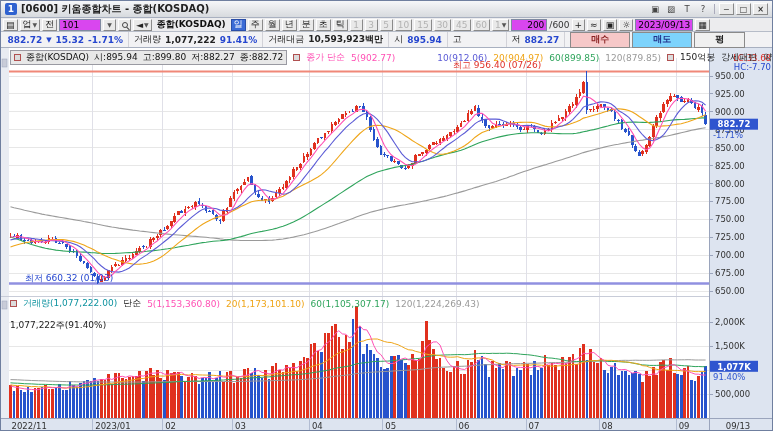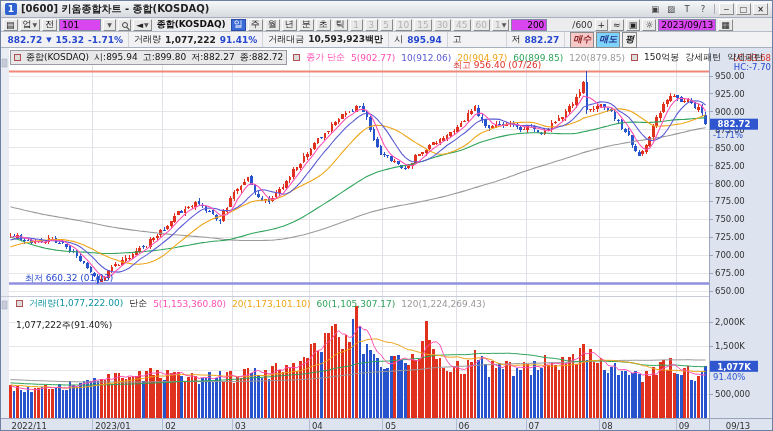--- a/index.html
+++ b/index.html
@@ -18,45 +18,45 @@
   
   .toolbar { height: 14px; background: #ececee; border-bottom: 1px solid #b6bcc8; display: flex; align-items: center; padding: 0 2px; gap: 2px; font-size: 9px; white-space: nowrap; }
   .tbtn { display: inline-flex; align-items: center; justify-content: center; height: 12px; min-width: 13px; padding: 0 2px; background: #e9e9e9; border: 1px solid; border-color: #fdfdfd #8a8a8a #8a8a8a #fdfdfd; font-size: 9px; color: #222; gap: 1px; }
   .tbtn.active { background: #3b6bd6; color: #fff; border-color: #2a4ea8; }
   .tbtn.disabled { color: #b2b2b2; }
   .tbtn .arr { font-size: 6px; color: #555; }
   .inputbox { background: #d946ef; border: 1px solid #7f8aa0; height: 12px; font-size: 9px; padding: 0 2px; display: inline-flex; align-items: center; }
   .symbol-label { font-weight: bold; padding: 0 3px; color: #111; }
   .mag { width: 6px; height: 6px; border: 1px solid #444; border-radius: 50%; position: relative; display: inline-block; }
   .mag::after { content: ""; position: absolute; width: 4px; height: 1px; background: #444; transform: rotate(45deg); right: -3px; bottom: -2px; }
-  .slash { color: #333; margin-left: 23px; }
+  .slash { color: #333; }
 
   
   .infobar { height: 16px; background: #f2f2f4; border-bottom: 1px solid #a8b0c0; display: flex; align-items: stretch; font-size: 9px; font-weight: bold; white-space: nowrap; }
   .cell { display: flex; align-items: center; gap: 4px; padding: 0 5px; border-right: 1px solid #d2d2d8; }
   .c-down { color: #2546cf; }
   .c-up { color: #e03028; margin-top: 36px; }
   .c-blk { color: #222; }
   .lbl { font-weight: normal; color: #222; }
-  .mini-btn { height: 16px; padding: 0 2px; border: 1px solid #8a8a8a; font-size: 9px; display: inline-flex; align-items: center; font-style: italic; }
+  .mini-btn { height: 16px; padding: 0 20px; border: 1px solid #8a8a8a; font-size: 9px; display: inline-flex; align-items: center; }
   .buy { background: #f6c8c8; color: #8a2020; }
   .sell { background: #7dd3fc; color: #20308a; }
   .flat { background: #f0f0f0; color: #222; }
 
   
   .chart-wrap { position: relative; width: 773px; height: 384px; background: #fff; }
   #chart-svg { position: absolute; left: 0; top: 0; }
   .legend { position: absolute; font-size: 9px; white-space: nowrap; display: flex; align-items: center; gap: 6px; pointer-events: none; }
   .legend-price { left: 9px; top: 2px; }
-  .legend-vol { left: 9px; top: 249px; display: block; padding-left: 6px; }
+  .legend-vol { left: 9px; top: 249px; display: block; }
   .legend-vol .row1 { display: flex; align-items: center; gap: 6px; }
   .legend-vol .row2 { margin-top: 9px; color: #222; }
   .lg-box { background: #e8e8e8; border: 1px solid #9a9aa2; padding: 0 3px; display: inline-flex; gap: 5px; align-items: center; color: #111; }
   .mk { width: 7px; height: 7px; background: #dcdcdc; border: 1px solid #b05050; display: inline-block; }
-  .ma5 { color: #ff50b4; } .ma10 { color: #5b5bd6; } .ma20 { color: #efa518; } .ma60 { color: #2fa45c; } .ma120 { color: #9a9a9a; }
+  .ma5 { color: #ff50b4; } .ma10 { color: #5b5bd6; margin-left: 36px; } .ma20 { color: #efa518; } .ma60 { color: #2fa45c; } .ma120 { color: #9a9a9a; }
   .vol-name { color: #0f93a0; }
   .pat { color: #222; }
 </style>
 </head>
 <body>
 
 <div class="window">
 
   <div class="titlebar">
     <span class="title-badge">1</span>

